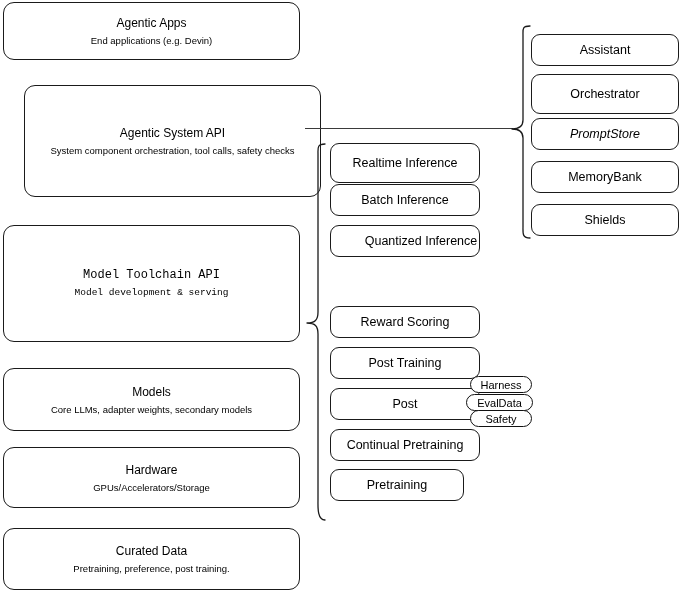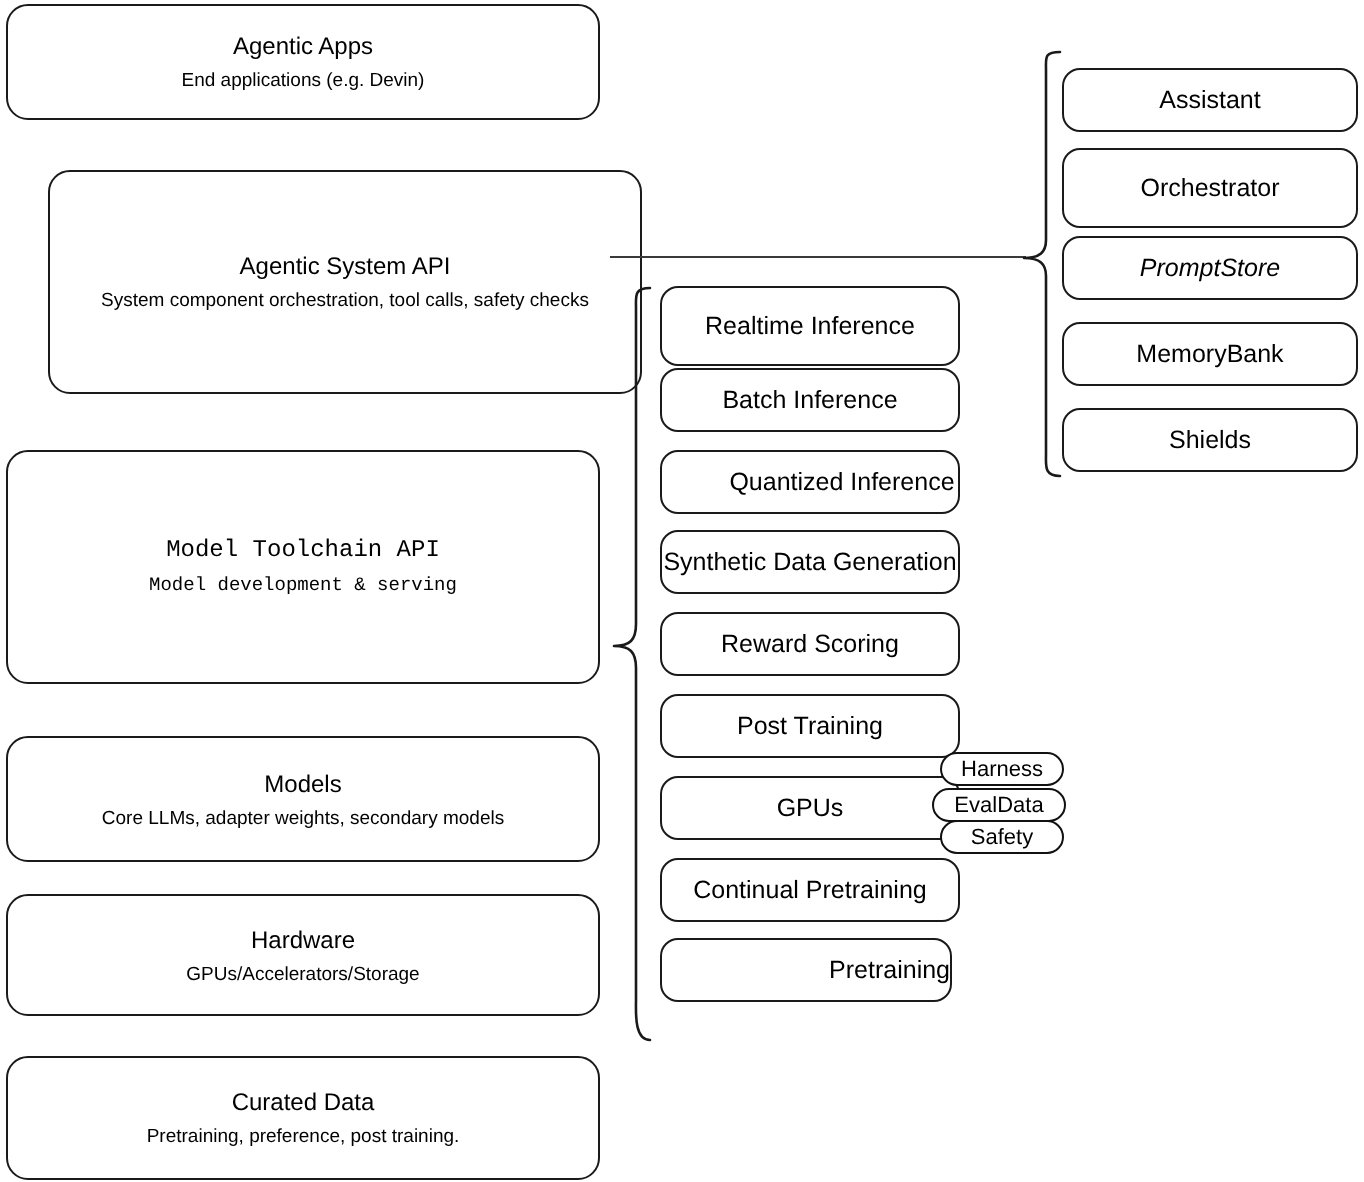--- a/index.html
+++ b/index.html
@@ -186,36 +186,33 @@
 
   <div class="chip" style="left:330px; top:143px; width:150px; height:40px;">
     <span>Realtime Inference</span>
   </div>
   <div class="chip" style="left:330px; top:184px; width:150px; height:32px;">
     <span>Batch Inference</span>
   </div>
   <div class="chip" style="left:330px; top:225px; width:150px; height:32px;padding-left:32px;">
     <span>Quantized Inference</span>
   </div>
-  <div class="chip" style="left:330px; top:265px; width:150px; height:32px;">
-    <span>Synthetic Data Generation</span>
-  </div>
   <div class="chip" style="left:330px; top:306px; width:150px; height:32px;">
     <span>Reward Scoring</span>
   </div>
   <div class="chip" style="left:330px; top:347px; width:150px; height:32px;">
     <span>Post Training</span>
   </div>
   <div class="chip" style="left:330px; top:388px; width:150px; height:32px;">
-    <span>GPUs</span>
+    <span>Post</span>
   </div>
   <div class="chip" style="left:330px; top:429px; width:150px; height:32px;">
     <span>Continual Pretraining</span>
   </div>
-  <div class="chip" style="left:330px; top:469px; width:146px; height:32px;justify-content:flex-end;">
+  <div class="chip" style="left:330px; top:469px; width:134px; height:32px;">
     <span>Pretraining</span>
   </div>
 
   <div class="pill" style="left:470px; top:376px; width:62px; height:17px;">
     <span>Harness</span>
   </div>
   <div class="pill" style="left:466px; top:394px; width:67px; height:17px;">
     <span>EvalData</span>
   </div>
   <div class="pill" style="left:470px; top:410px; width:62px; height:17px;">

